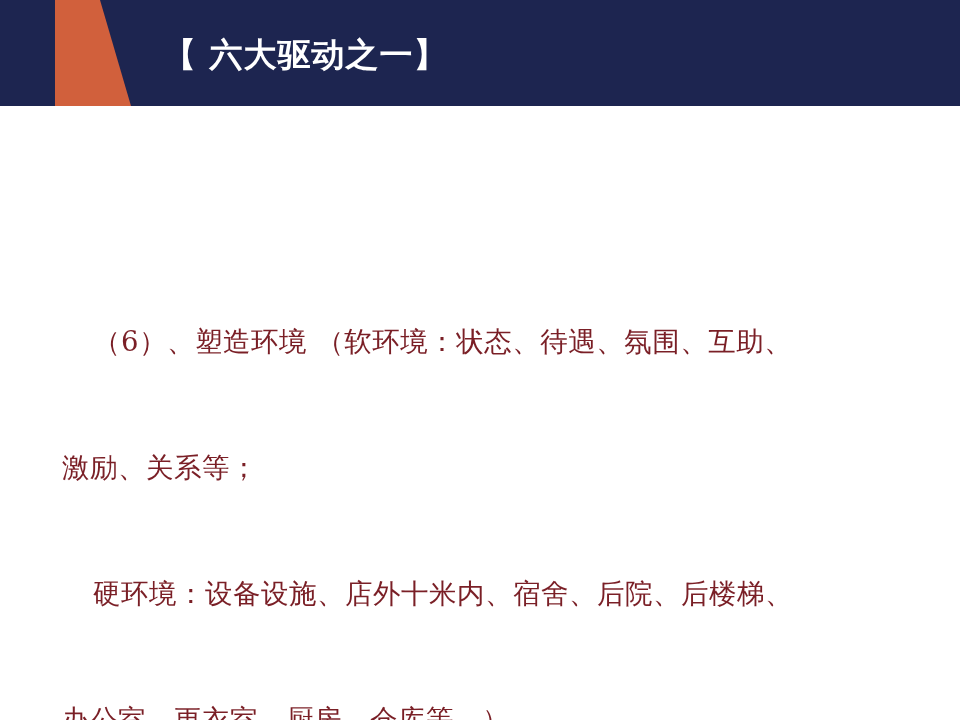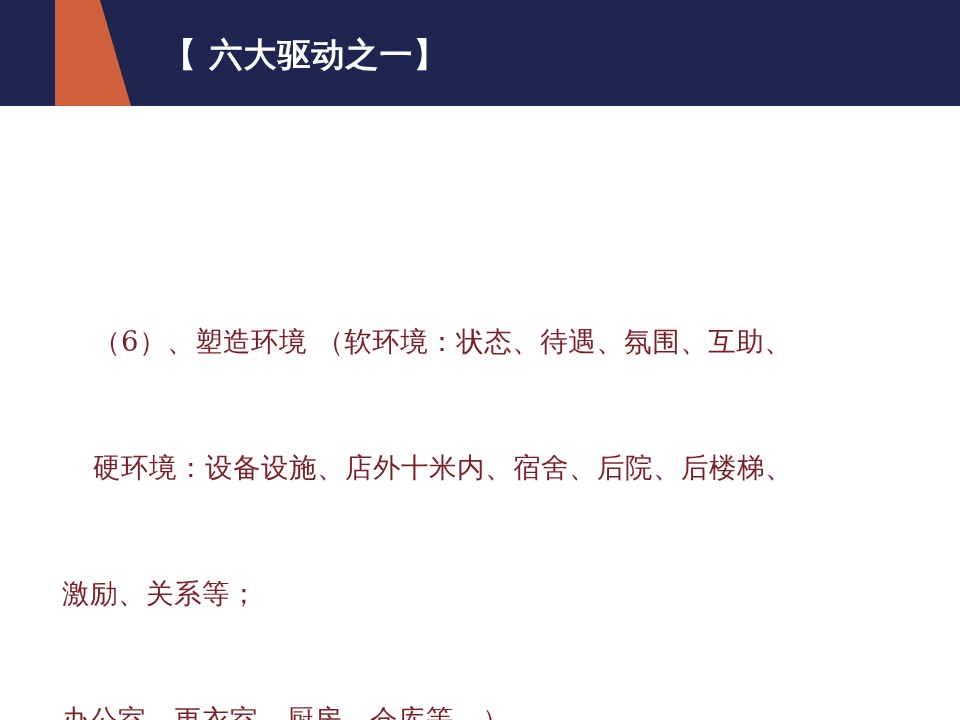--- a/index.html
+++ b/index.html
@@ -86,18 +86,18 @@
 
     <svg id="header-accent-shape" viewBox="0 0 200 106" preserveAspectRatio="none">
       <polygon points="55,0 100,0 131,106 55,106" fill="#d1603c"></polygon>
     </svg>
 
     <div id="title-text">【 六大驱动之一】</div>
   </div>
 
   <div id="body-copy">
     <span class="line indented">（6）、塑造环境 （软环境：状态、待遇、氛围、互助、</span>
+    <span class="line">激励、关系等；</span>
     <span class="line indented">硬环境：设备设施、店外十米内、宿舍、后院、后楼梯、</span>
-    <span class="line">激励、关系等；</span>
     <span class="line">办公室、更衣室、厨房、仓库等。）</span>
   </div>
 
 </div>
 
 </body></html>

